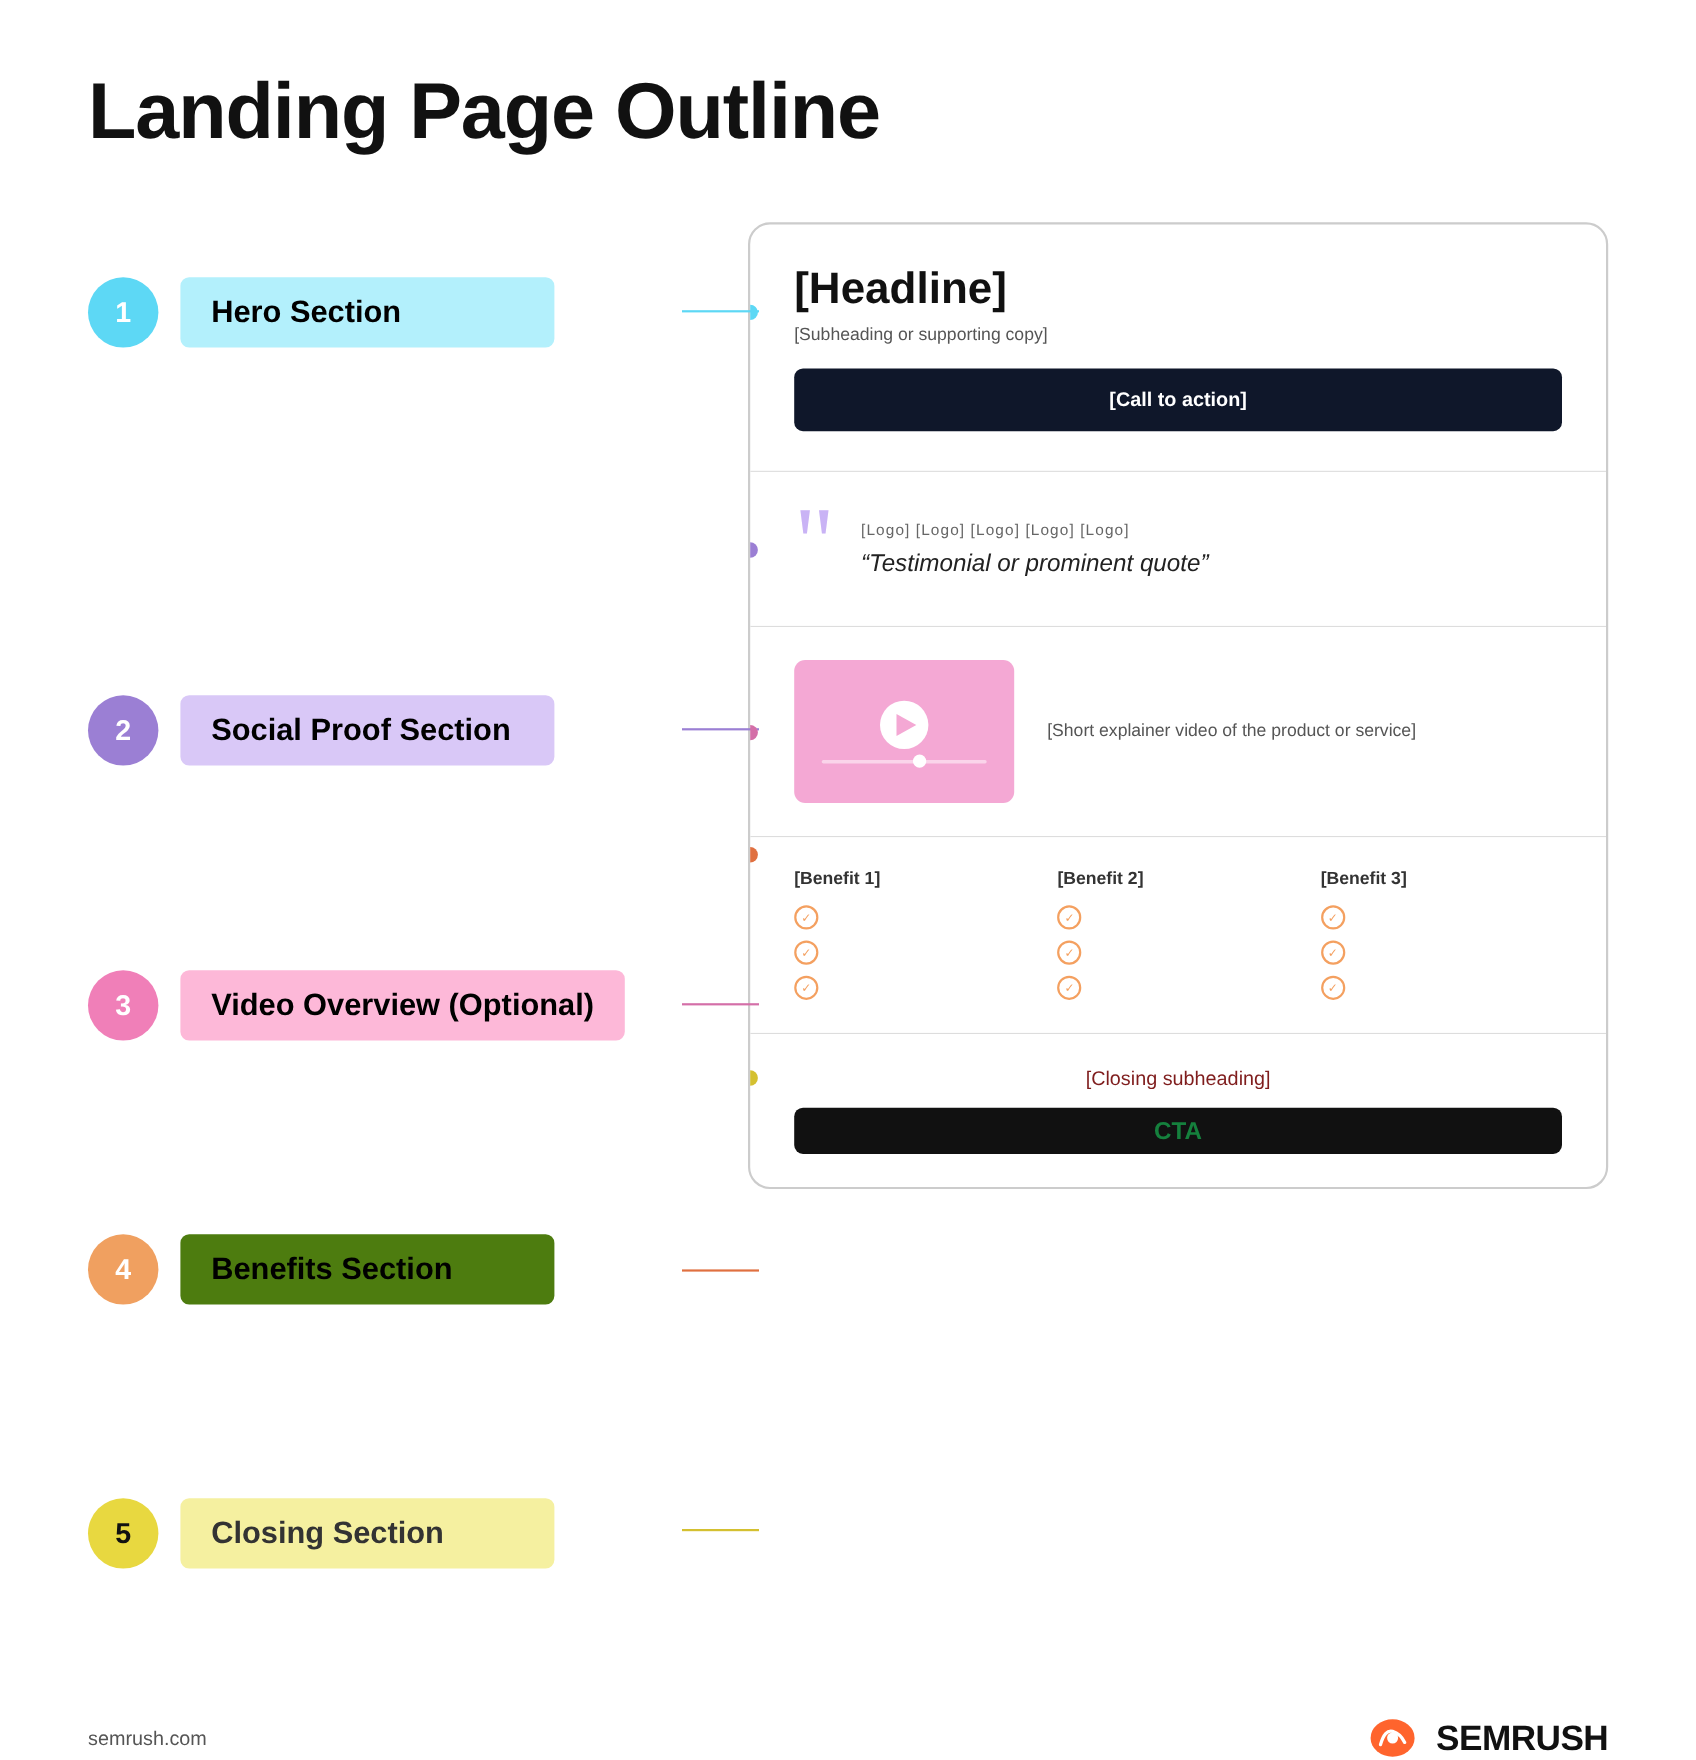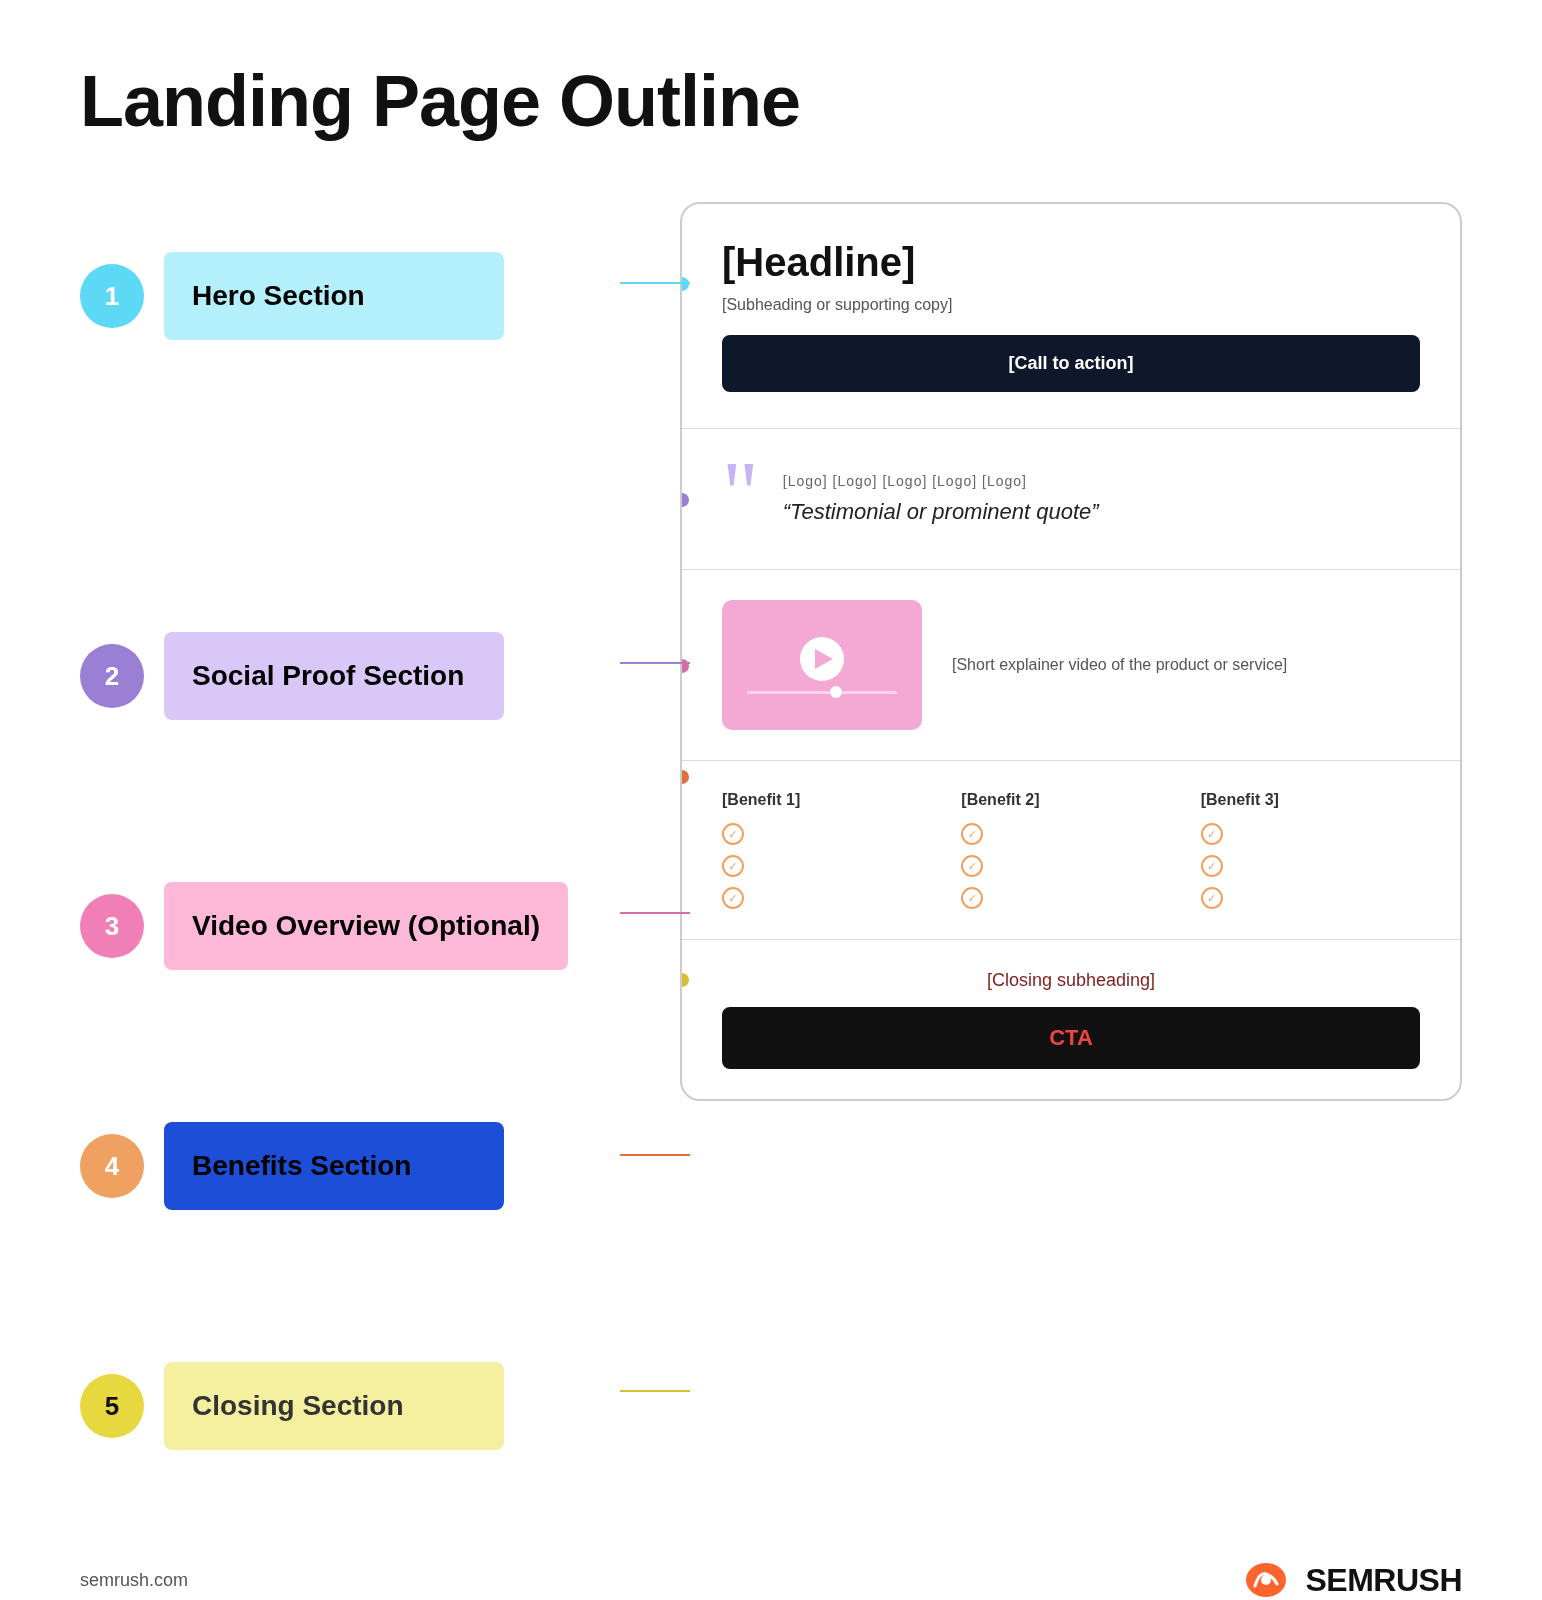--- a/index.html
+++ b/index.html
@@ -49,21 +49,21 @@
       display: flex;
       align-items: center;
       justify-content: center;
       font-size: 26px;
       font-weight: 700;
       color: #fff;
       flex-shrink: 0;
     }
 
     .section-label {
-      padding: 28px 28px;
+      padding: 16px 28px;
       border-radius: 8px;
       font-size: 28px;
       font-weight: 600;
       min-width: 340px;
     }
 
     
     .right-column {
       flex: 1;
       margin-left: 40px;
@@ -307,23 +307,23 @@
     }
 
     .closing-subheading {
       font-size: 18px;
       color: #7f1d1d;
       text-align: center;
     }
 
     .closing-cta-btn {
       background: #111111;
-      color: #ef4444;
+      color: #15803d;
       text-align: center;
-      padding: 18px;
+      padding: 8px;
       border-radius: 8px;
       font-size: 22px;
       font-weight: 700;
     }
 
     
     .dot-connector {
       width: 14px;
       height: 14px;
       border-radius: 50%;
@@ -394,21 +394,21 @@
       <div class="section-badge" style="background: #f07fb8;">
         <span>3</span>
       </div>
       <div class="section-label" style="background: #fdb8d8;">Video Overview (Optional)</div>
     </div>
 
     <div class="section-item" style="top: 920px;">
       <div class="section-badge" style="background: #f0a060;">
         <span>4</span>
       </div>
-      <div class="section-label" style="background: #1d4ed8;">Benefits Section</div>
+      <div class="section-label" style="background: #4d7c0f;">Benefits Section</div>
     </div>
 
     <div class="section-item" style="top: 1160px;">
       <div class="section-badge" style="background: #e8d840; color: #111;">
         <span>5</span>
       </div>
       <div class="section-label" style="background: #f5f0a0; color: #333;">Closing Section</div>
     </div>
 
     <div style="position:absolute; top:80px; left:540px; right:-40px; height:2px; background:#5dd8f5; width:calc(100% - 540px + 50px);"></div>

